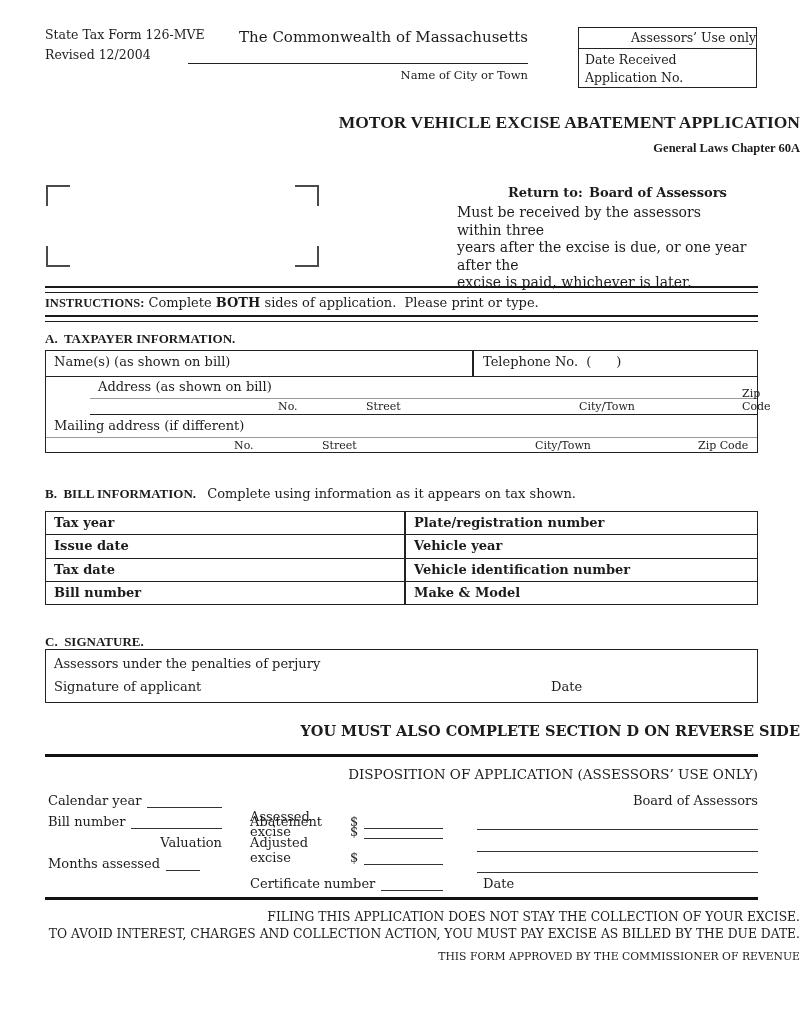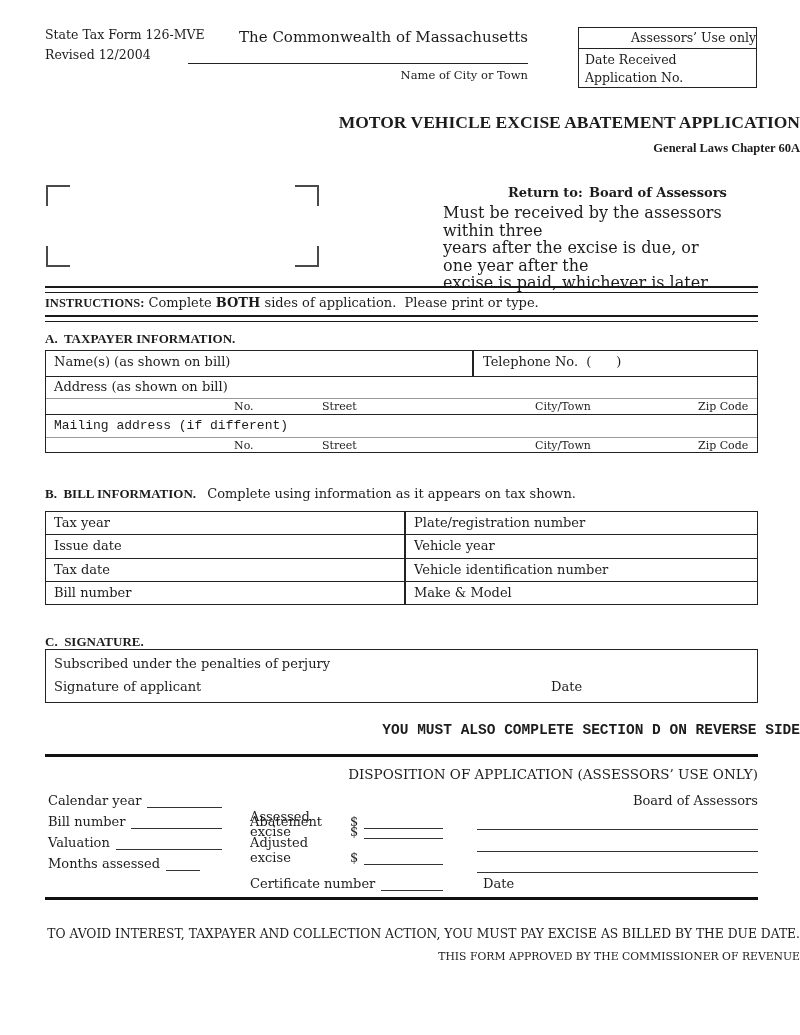--- a/index.html
+++ b/index.html
@@ -47,64 +47,64 @@
   <div class="abs center sans b" style="left:0;top:112px;width:800px;font-size:17.5px;">MOTOR VEHICLE EXCISE ABATEMENT APPLICATION</div>
   <div class="abs center sans b" style="left:0;top:141px;width:800px;font-size:12.5px;">General Laws Chapter 60A</div>
 
   <div class="bracket tl" style="left:46px;top:185px;"></div>
   <div class="bracket tr" style="left:295px;top:185px;"></div>
   <div class="bracket bl" style="left:46px;top:246px;"></div>
   <div class="bracket br" style="left:295px;top:246px;"></div>
 
   <div class="abs b" style="left:508px;top:185px;font-size:13px;">Return to:</div>
   <div class="abs b" style="left:589px;top:185px;font-size:13px;">Board of Assessors</div>
-  <div class="abs" style="left:443px;top:204px;width:290px;font-size:16px;line-height:17.5px;">
+  <div class="abs" style="left:457px;top:204px;width:290px;font-size:14px;line-height:17.5px;">
     <div>Must be received by the assessors within three</div>
     <div>years after the excise is due, or one year after the</div>
     <div>excise is paid, whichever is later.</div>
   </div>
 
   <div class="abs double-rule" style="left:45px;top:286px;width:713px;"></div>
   <div class="abs" style="left:45px;top:293px;width:713px;font-size:13px;line-height:20px;">
     <span class="sans b" style="font-size:12.5px;">INSTRUCTIONS:</span><span> Complete </span><span class="b">BOTH</span><span> sides of application.&nbsp; Please print or type.</span>
   </div>
   <div class="abs double-rule" style="left:45px;top:315px;width:713px;"></div>
 
   <div class="abs sans b" style="left:45px;top:331px;font-size:13px;">A.&nbsp; TAXPAYER INFORMATION.</div>
   <div class="abs box" style="left:45px;top:350px;width:713px;height:103px;">
     <div style="position:relative;height:24.5px;border-bottom:1.5px solid #222;">
       <span style="position:absolute;left:8px;top:3px;font-size:13px;">Name(s) (as shown on bill)</span>
       <span style="position:absolute;left:426px;top:0;width:1.5px;height:100%;background:#222;"></span>
       <span style="position:absolute;left:437px;top:3px;font-size:13px;">Telephone No.&nbsp; (&nbsp;&nbsp;&nbsp;&nbsp;&nbsp;&nbsp;)</span>
     </div>
-    <div style="position:relative;height:37.5px;border-bottom:1.5px solid #222;">
+    <div style="position:relative;height:37.5px;border-bottom:1.5px solid #222;margin-left:44px;">
       <span style="position:absolute;left:8px;top:2px;font-size:13px;">Address (as shown on bill)</span>
       <div class="hairline-strip">
         <span class="sublabel" style="left:188px;">No.</span>
         <span class="sublabel" style="left:276px;">Street</span>
         <span class="sublabel" style="left:489px;">City/Town</span>
         <span class="sublabel" style="left:652px;">Zip Code</span>
       </div>
     </div>
     <div style="position:relative;height:38px;">
-      <span style="position:absolute;left:8px;top:3px;font-size:13px;font-family:Liberation Mono, monospace;">Mailing address (if different)</span>
+      <span style="position:absolute;left:8px;top:3px;font-size:13px;">Mailing address (if different)</span>
       <div class="hairline-strip">
         <span class="sublabel" style="left:188px;">No.</span>
         <span class="sublabel" style="left:276px;">Street</span>
         <span class="sublabel" style="left:489px;">City/Town</span>
         <span class="sublabel" style="left:652px;">Zip Code</span>
       </div>
     </div>
   </div>
 
   <div class="abs" style="left:45px;top:486px;font-size:13px;">
     <span class="sans b">B.&nbsp; BILL INFORMATION.</span>
     <span style="margin-left:7px;">Complete using information as it appears on tax shown.</span>
   </div>
-  <div class="abs box" style="left:45px;top:511px;width:713px;height:94px;display:flex;flex-direction:column;">
+  <div class="abs box" style="left:45px;top:511px;width:713px;height:94px;display:flex;flex-direction:column;font-weight:bold;">
     <div style="position:relative;flex:1;border-bottom:1.5px solid #222;">
       <span style="position:absolute;left:8px;top:3px;font-size:13px;">Tax year</span>
       <span style="position:absolute;left:368px;top:3px;font-size:13px;">Plate/registration number</span>
       <span style="position:absolute;left:358px;top:0;width:1.5px;height:100%;background:#222;"></span>
     </div>
     <div style="position:relative;flex:1;border-bottom:1.5px solid #222;">
       <span style="position:absolute;left:8px;top:3px;font-size:13px;">Issue date</span>
       <span style="position:absolute;left:368px;top:3px;font-size:13px;">Vehicle year</span>
       <span style="position:absolute;left:358px;top:0;width:1.5px;height:100%;background:#222;"></span>
     </div>
@@ -115,41 +115,41 @@
     </div>
     <div style="position:relative;flex:1;">
       <span style="position:absolute;left:8px;top:3px;font-size:13px;">Bill number</span>
       <span style="position:absolute;left:368px;top:3px;font-size:13px;">Make &amp; Model</span>
       <span style="position:absolute;left:358px;top:0;width:1.5px;height:100%;background:#222;"></span>
     </div>
   </div>
 
   <div class="abs sans b" style="left:45px;top:634px;font-size:13px;">C.&nbsp; SIGNATURE.</div>
   <div class="abs box" style="left:45px;top:649px;width:713px;height:54px;">
-    <div style="position:absolute;left:8px;top:6px;font-size:13px;">Subscribed under the penalties of perjury</div>
+    <div style="position:absolute;left:8px;top:6px;font-size:13px;">Assessors under the penalties of perjury</div>
     <div style="position:absolute;left:8px;top:29px;font-size:13px;">Signature of applicant</div>
     <div style="position:absolute;left:60px;top:29px;right:260px;height:16px;"></div>
     <div style="position:absolute;left:505px;top:29px;font-size:13px;">Date</div>
     <div style="position:absolute;left:545px;top:29px;right:10px;height:16px;"></div>
   </div>
 
-  <div class="abs center b" style="left:0;top:722px;width:800px;font-size:14.5px;font-family:Liberation Mono, monospace;">YOU MUST ALSO COMPLETE SECTION D ON REVERSE SIDE</div>
+  <div class="abs center b" style="left:0;top:722px;width:800px;font-size:14.5px;">YOU MUST ALSO COMPLETE SECTION D ON REVERSE SIDE</div>
 
   <div class="abs thick-rule" style="left:45px;top:754px;width:713px;"></div>
   <div class="abs center" style="left:45px;top:766px;width:713px;font-size:13.5px;">DISPOSITION OF APPLICATION (ASSESSORS’ USE ONLY)</div>
 
   <div class="abs flexrow" style="left:48px;top:793px;width:174px;font-size:13px;text-align:right;">
     <span>Calendar year</span>
     <span class="blank"></span>
   </div>
   <div class="abs flexrow" style="left:48px;top:814px;width:174px;font-size:13px;">
     <span>Bill number</span>
     <span class="blank"></span>
   </div>
-  <div class="abs flexrow" style="left:48px;top:835px;width:174px;font-size:13px;">
+  <div class="abs flexrow" style="left:48px;top:835px;width:174px;font-size:13px;flex-direction:column;">
     <span>Valuation</span>
     <span class="blank"></span>
   </div>
   <div class="abs flexrow" style="left:48px;top:856px;width:152px;font-size:13px;">
     <span>Months assessed</span>
     <span class="blank"></span>
   </div>
 
   <div class="abs flexrow" style="left:250px;top:793px;width:193px;font-size:13px;margin-top:16px;">
     <span style="width:100px;">Assessed excise</span>
@@ -172,16 +172,17 @@
   </div>
 
   <div class="abs center" style="left:477px;top:793px;width:281px;font-size:13px;">Board of Assessors</div>
   <div class="abs" style="left:477px;top:829px;width:281px;border-bottom:1.2px solid #333;"></div>
   <div class="abs" style="left:477px;top:851px;width:281px;border-bottom:1.2px solid #333;"></div>
   <div class="abs" style="left:477px;top:872px;width:281px;border-bottom:1.2px solid #333;"></div>
   <div class="abs" style="left:483px;top:876px;font-size:13px;">Date</div>
 
   <div class="abs thick-rule" style="left:45px;top:897px;width:713px;"></div>
 
-  <div class="abs center" style="left:0;top:927px;width:800px;font-size:12.3px;">TO AVOID INTEREST, TAXPAYER AND COLLECTION ACTION, YOU MUST PAY EXCISE AS BILLED BY THE DUE DATE.</div>
+  <div class="abs center" style="left:0;top:910px;width:800px;font-size:12.3px;">FILING THIS APPLICATION DOES NOT STAY THE COLLECTION OF YOUR EXCISE.</div>
+  <div class="abs center" style="left:0;top:927px;width:800px;font-size:12.3px;">TO AVOID INTEREST, CHARGES AND COLLECTION ACTION, YOU MUST PAY EXCISE AS BILLED BY THE DUE DATE.</div>
   <div class="abs center" style="left:0;top:950px;width:800px;font-size:10.8px;">THIS FORM APPROVED BY THE COMMISSIONER OF REVENUE</div>
 
 </div>
 
 </body></html>

